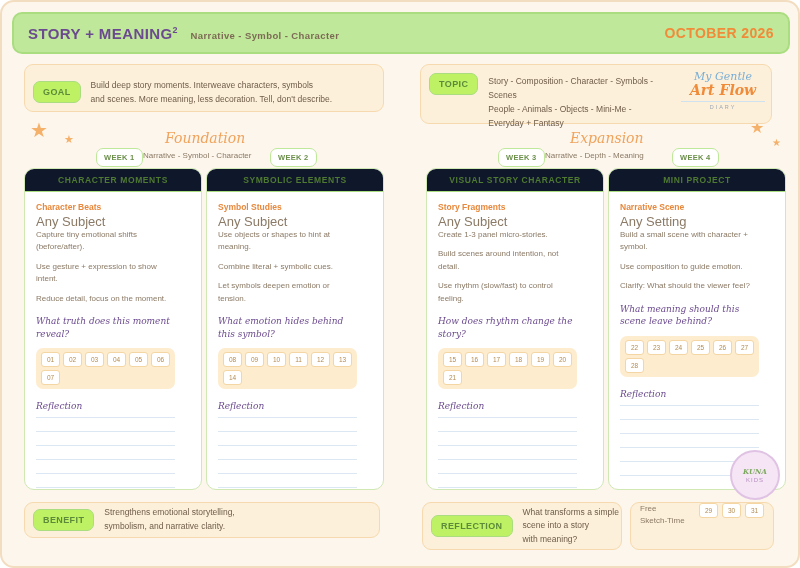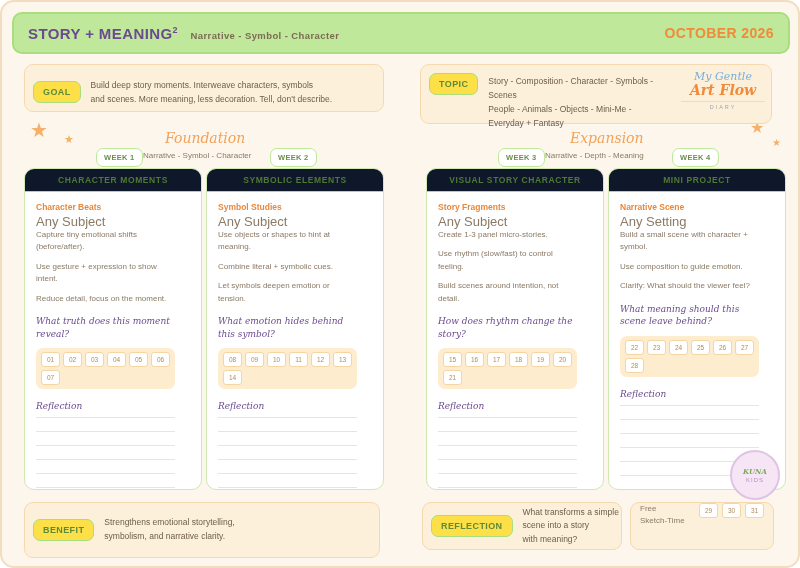--- a/index.html
+++ b/index.html
@@ -46,21 +46,21 @@
     position:absolute;left:22px;top:62px;width:360px;height:48px;
     background:#fdf0da;border:1.5px solid #f6d9ae;border-radius:9px;
     box-sizing:border-box;display:flex;align-items:center;
   }
   .topic-box{
     position:absolute;left:418px;top:62px;width:352px;height:60px;
     background:#fdf0da;border:1.5px solid #f6d9ae;border-radius:9px;
     box-sizing:border-box;display:flex;align-items:flex-start;
   }
   .pill{
-    background:#fde047;border:1.5px solid #a9dd80;border-radius:7px;
+    background:#bef264;border:1.5px solid #a9dd80;border-radius:7px;
     color:#5c8a3a;font-size:9px;font-weight:bold;letter-spacing:.4px;
     padding:5px 9px;margin:8px 10px 0 8px;flex:none;
   }
   .goal-text{font-size:8.5px;color:#6d5c49;line-height:1.6;padding-top:9px;}
   .topic-text{font-size:8.5px;color:#6d5c49;line-height:1.65;padding-top:9px;flex:1;}
   .brand{
     flex:none;width:96px;padding-top:6px;text-align:center;color:#7fb3d9;
   }
   .brand .b1{font-family:"DejaVu Serif", serif;font-style:italic;font-size:11px;color:#79aed6;line-height:1.1;}
   .brand .b2{font-family:"DejaVu Serif", serif;font-style:italic;font-weight:bold;font-size:14px;color:#f08b3a;line-height:1.1;}
@@ -109,21 +109,21 @@
   }
   .refl{
     font-family:"DejaVu Serif", serif;font-style:italic;font-size:9px;color:#6b4a8f;
     margin:12px 0 6px 0;
   }
   .rules{display:block;}
   .rule{height:1px;background:#dbe7f2;margin:0 0 13px 0;}
 
   
   .benefit-box{
-    position:absolute;left:22px;top:500px;width:356px;height:56px;
+    position:absolute;left:22px;top:500px;width:356px;height:36px;
     background:#fdf0da;border:1.5px solid #f6d9ae;border-radius:9px;box-sizing:border-box;
     display:flex;align-items:center;
   }
   .reflection-box{
     position:absolute;left:420px;top:500px;width:200px;height:48px;
     background:#fdf0da;border:1.5px solid #f6d9ae;border-radius:9px;box-sizing:border-box;
     display:flex;align-items:center;
   }
   .free-box{
     position:absolute;left:628px;top:500px;width:144px;height:48px;
@@ -265,22 +265,22 @@
   </div>
 
   <div class="card" style="left:424px;">
     <div class="card-head">
         <span>VISUAL STORY CHARACTER</span>
       </div>
     <div class="card-body">
       <div class="c-title">Story Fragments</div>
       <div class="c-sub">Any Subject</div>
       <div class="c-line">Create 1-3 panel micro-stories.</div>
+      <div class="c-line">Build scenes around intention, not detail.</div>
       <div class="c-line">Use rhythm (slow/fast) to control feeling.</div>
-      <div class="c-line">Build scenes around intention, not detail.</div>
       <div class="c-q">How does rhythm change the story?</div>
       <div class="days">
         <div class="day">15</div>
         <div class="day">16</div>
         <div class="day">17</div>
         <div class="day">18</div>
         <div class="day">19</div>
         <div class="day">20</div>
         <div class="day">21</div>
       </div>

